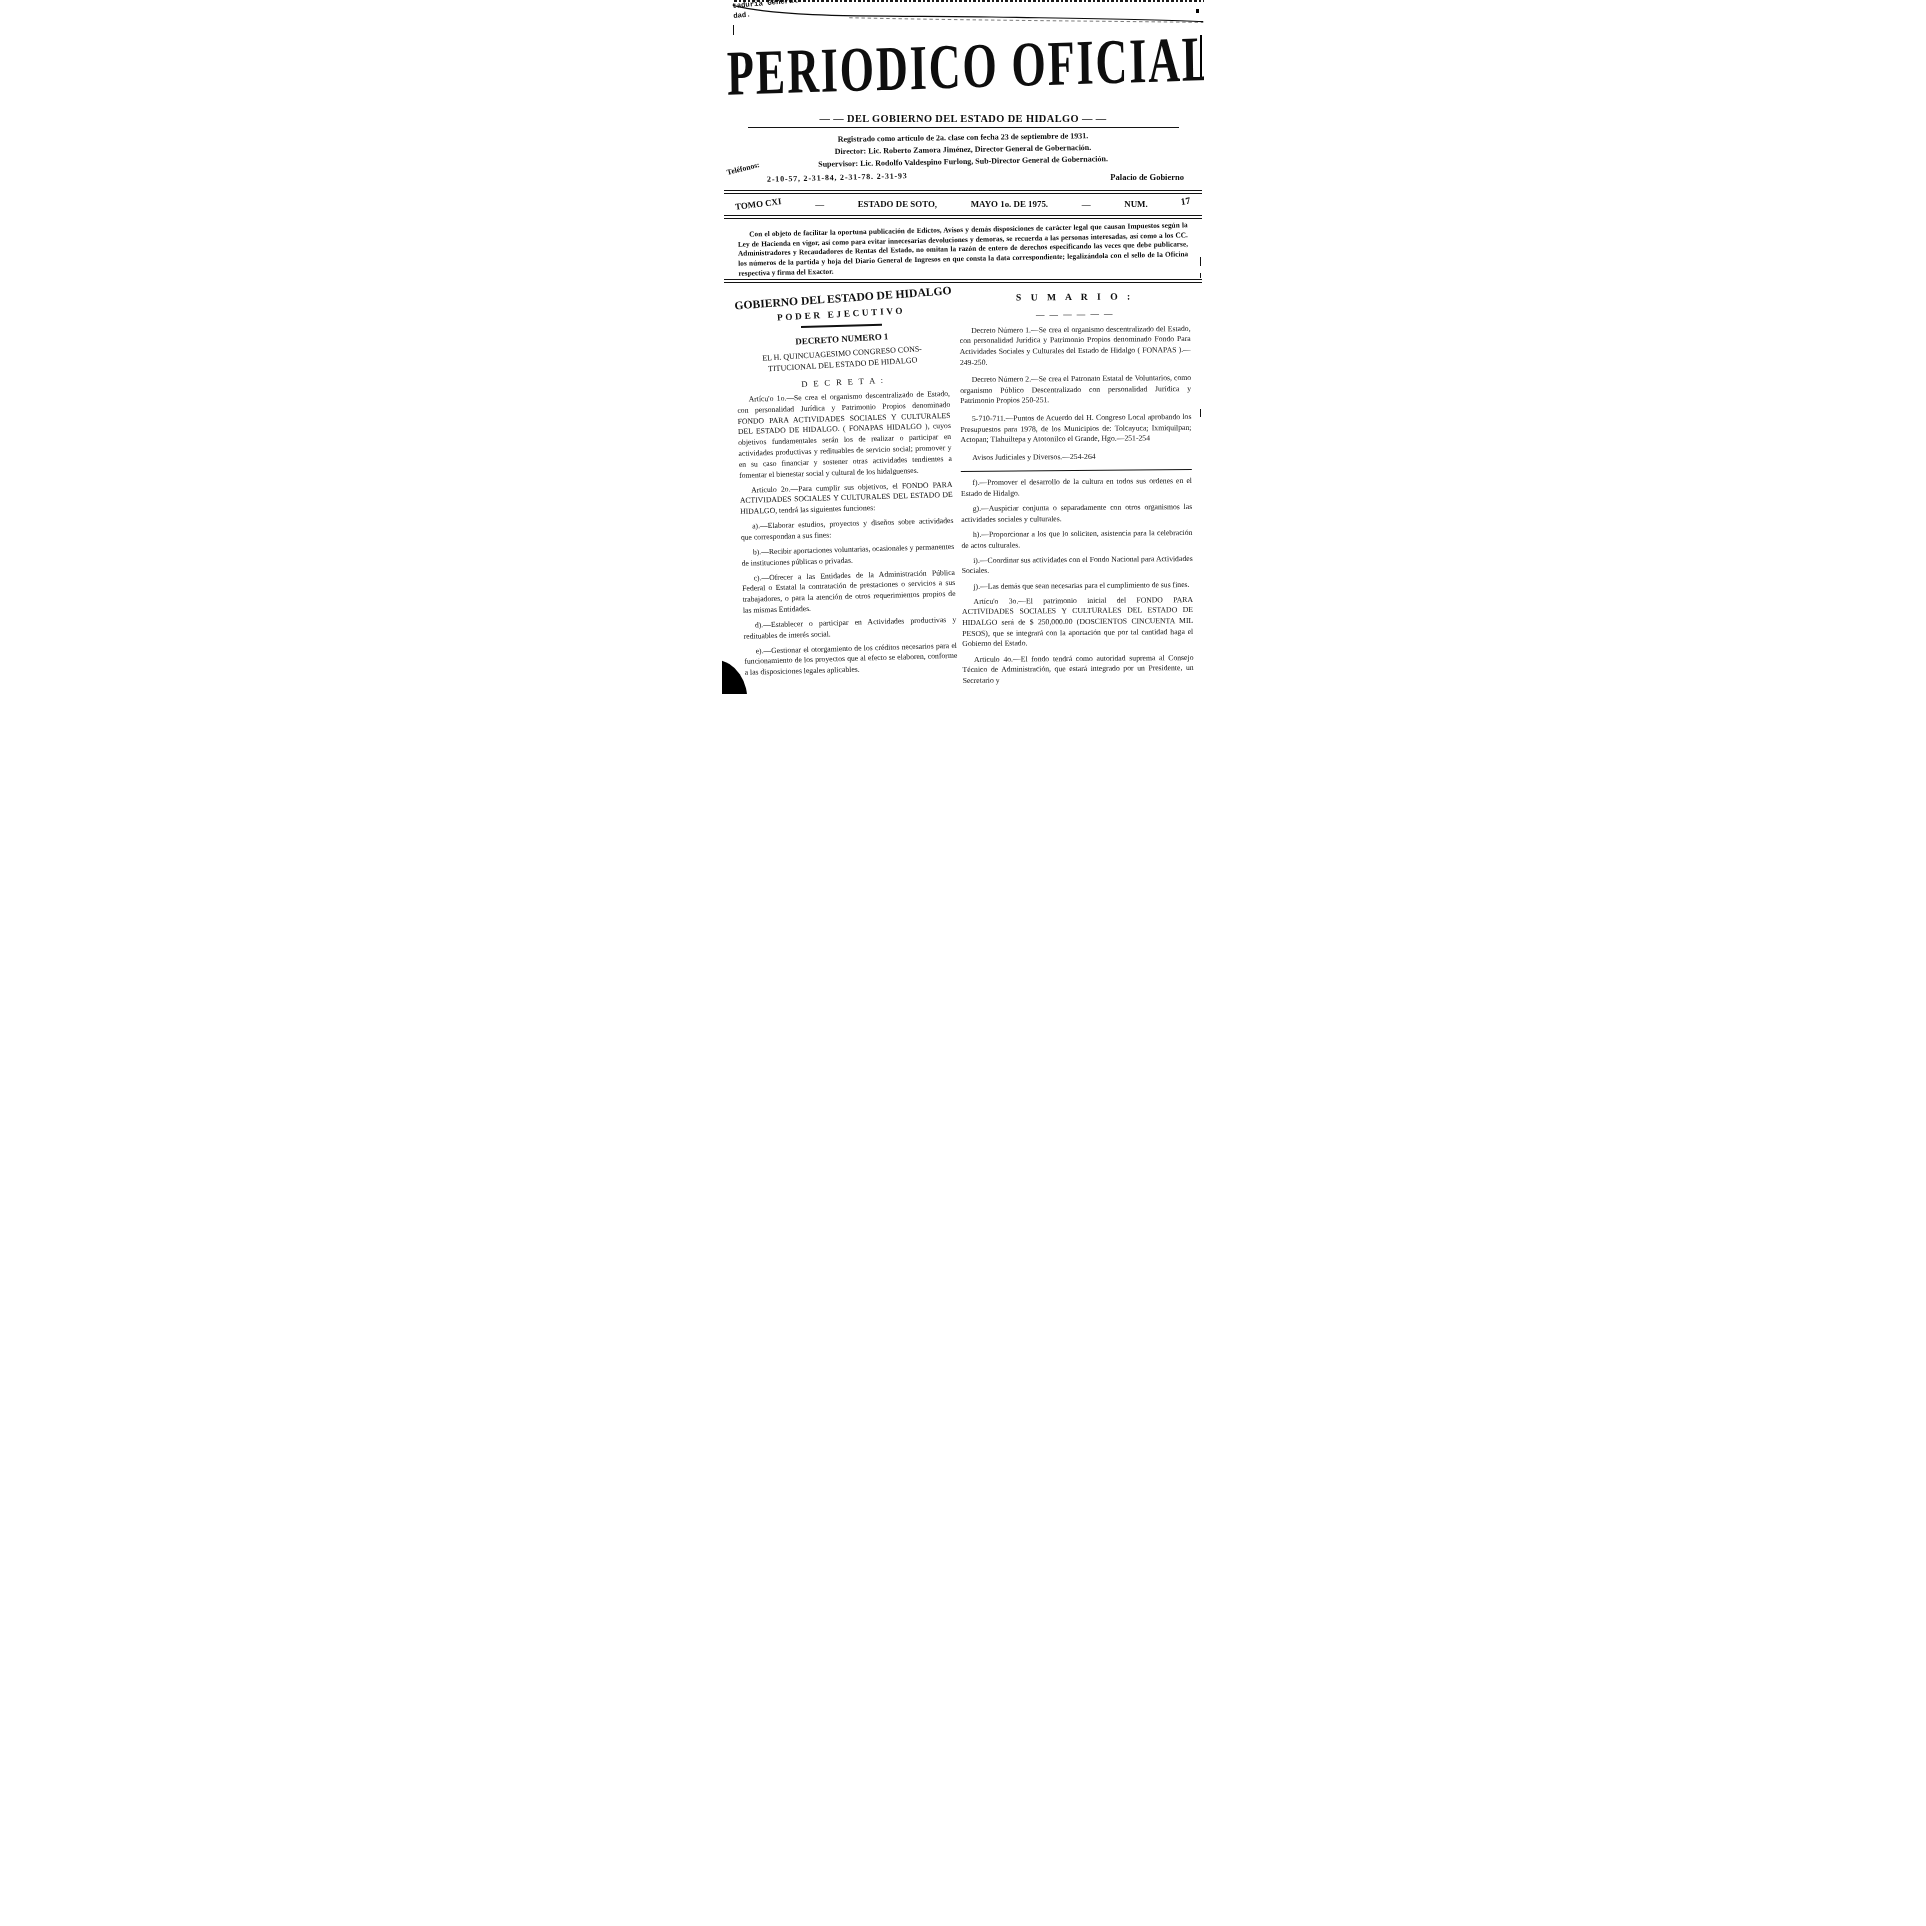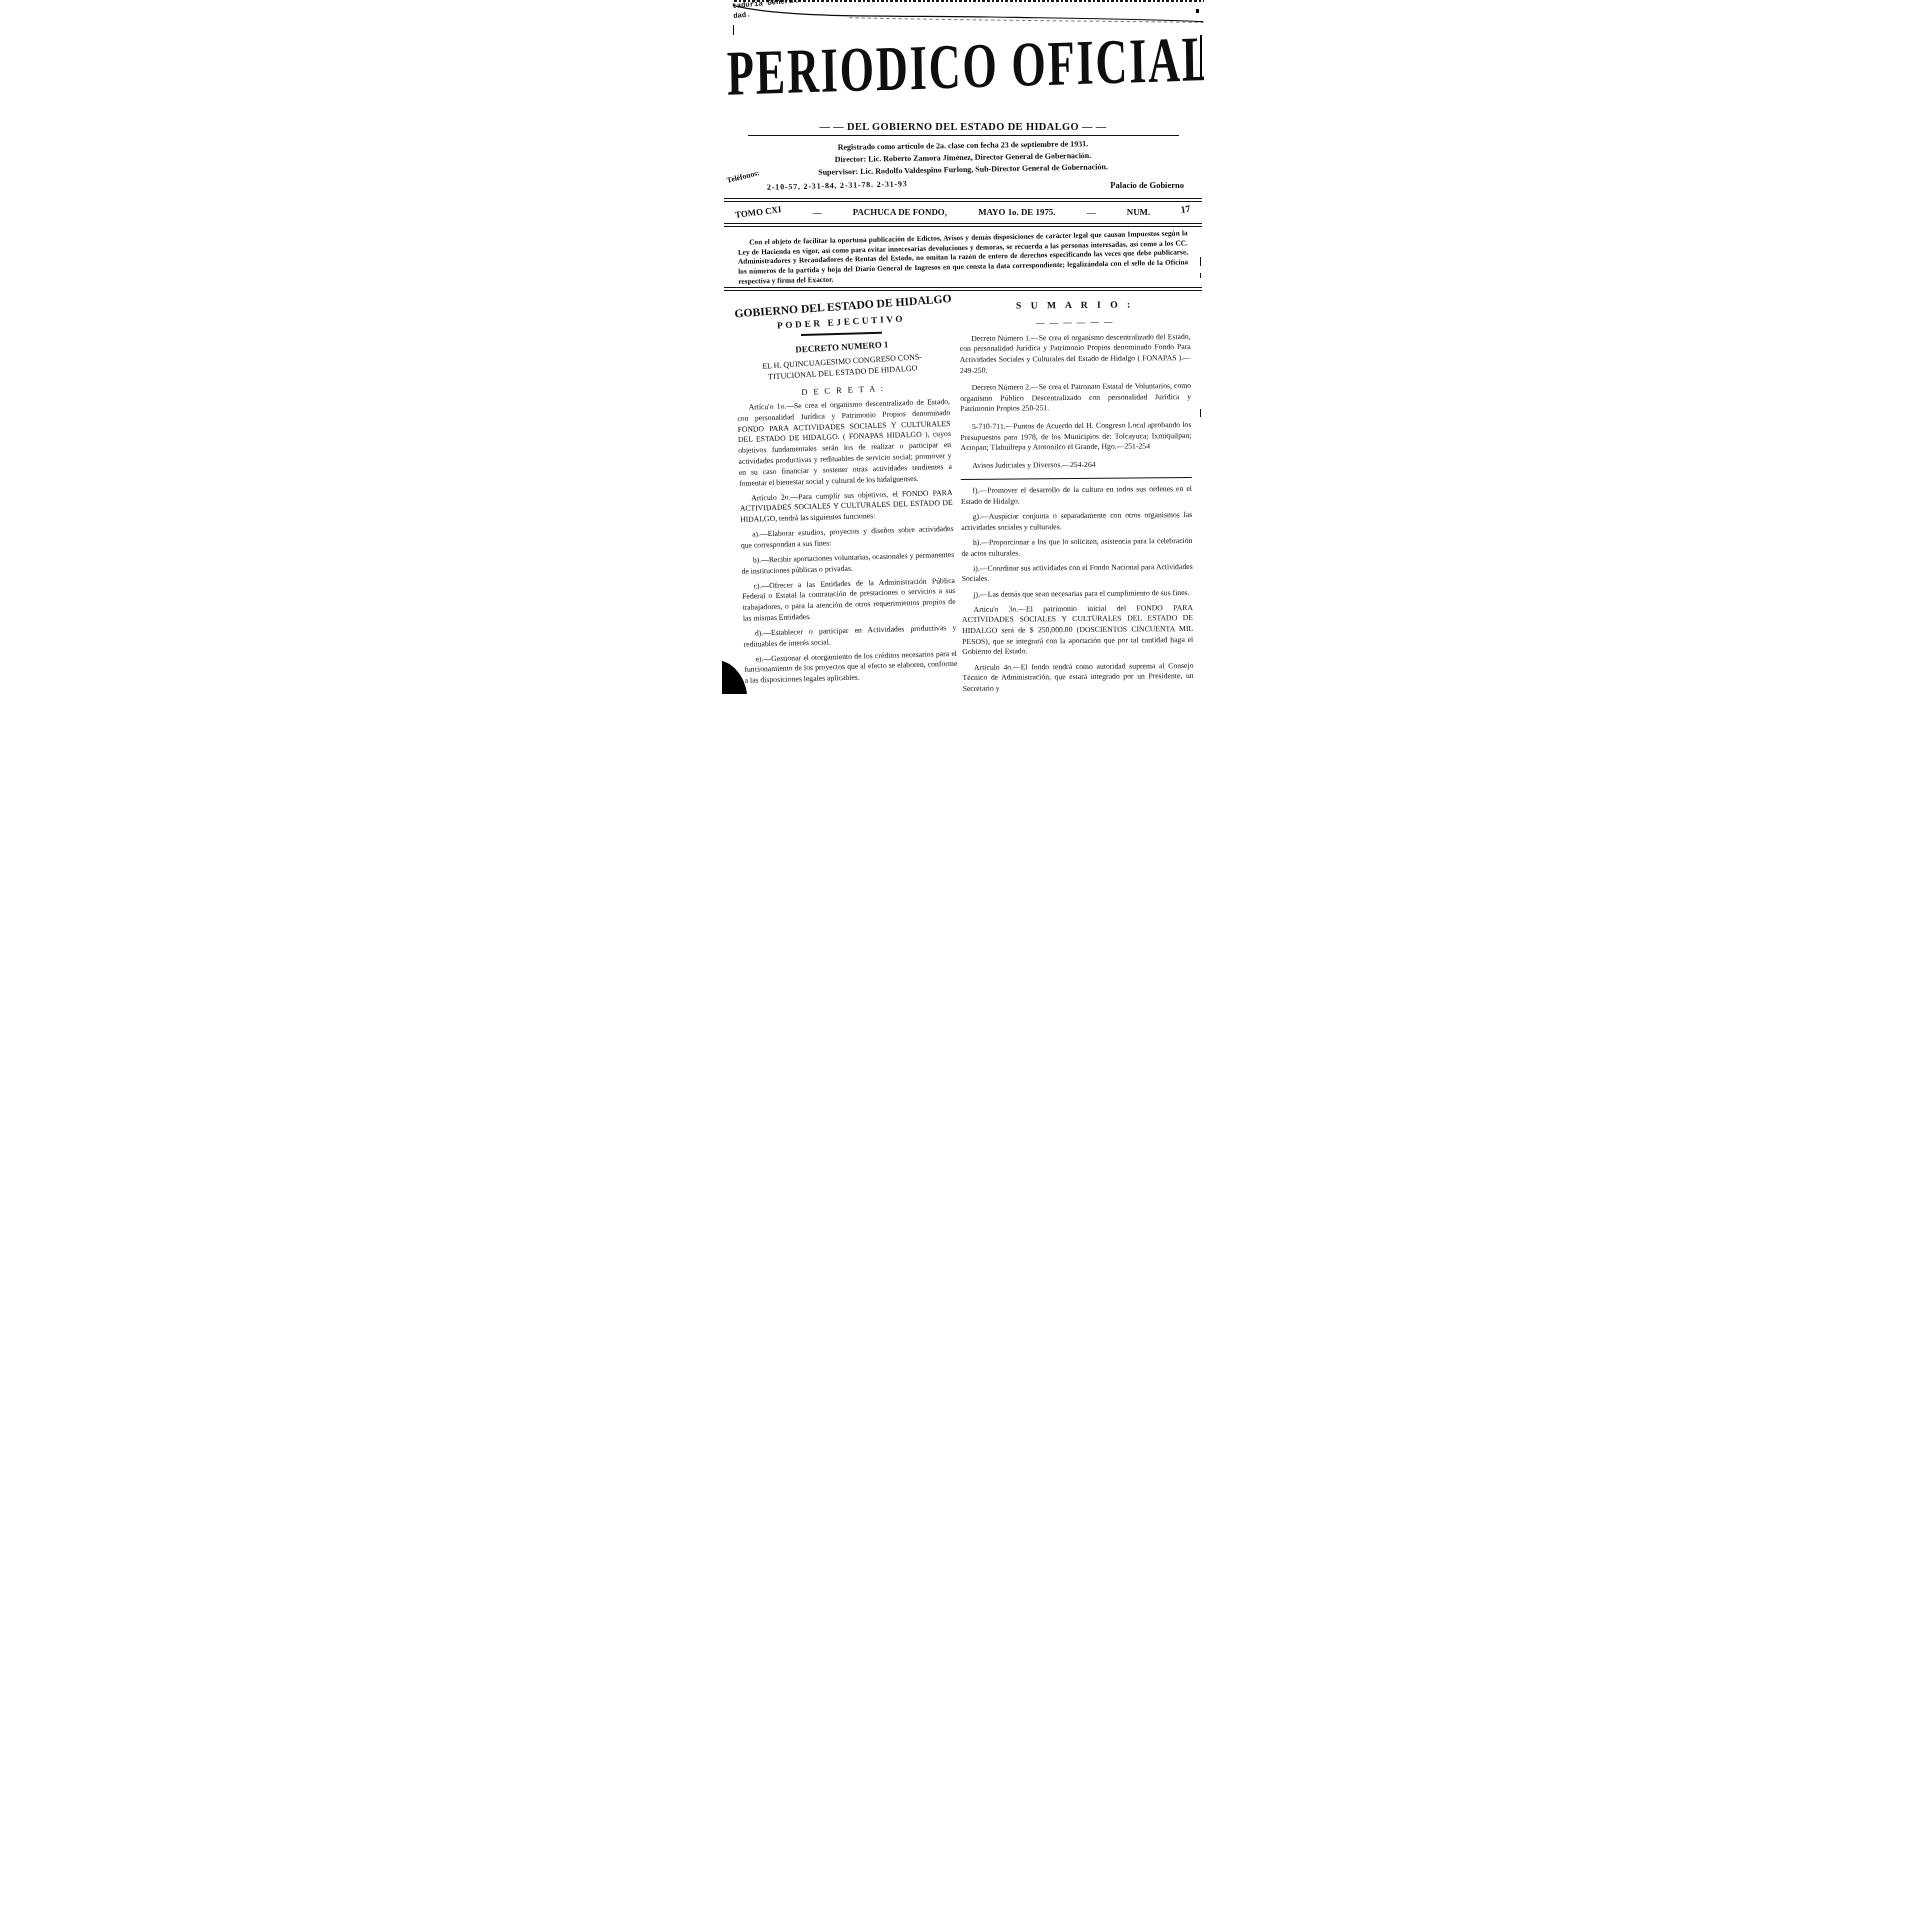--- a/index.html
+++ b/index.html
@@ -36,21 +36,21 @@
     background:#000; border-radius: 0 90% 0 0; transform: rotate(6deg);
   }
   
   .masthead { margin-top:40px; text-align:center; height:59px; }
   .masthead .title {
     display:inline-block; white-space:nowrap;
     font-size:45px; font-weight:700; letter-spacing:1.9px;
     transform: scaleY(1.42) scaleX(.98) rotate(-1.2deg);
     transform-origin:center;
   }
-  .subtitle { margin-top:22px; text-align:center; font-size:10.4px; font-weight:700; letter-spacing:0.4px; }
+  .subtitle { margin-top:14px; text-align:center; font-size:10.4px; font-weight:700; letter-spacing:0.4px; }
   .rule-sub { width:431px; height:1.2px; background:#141414; margin:3.1px auto 0; }
   
   .hline { text-align:center; font-weight:700; }
   .registered { margin-top:4.6px; font-size:8px; transform:rotate(-.8deg); }
   .director   { margin-top:3.1px;  font-size:8px; transform:rotate(-.9deg); }
   .supervisor { margin-top:3.1px;  font-size:8px; transform:rotate(-1.1deg); }
   .phones-row { position:relative; margin-top:3.9px; height:16px; font-weight:700; }
   .phones-label {
     position:absolute; left:4.6px; top:-1.5px; font-size:7.7px;
     transform:rotate(-14deg); transform-origin:left center;
@@ -126,21 +126,21 @@
     <span class="palace">Palacio de Gobierno</span>
   </div>
 
   <div class="issue-rules">
     <div class="rule-heavy"></div>
     <div class="rule-thin"></div>
   </div>
   <div class="issue-bar">
     <span class="tomo">TOMO CXI</span>
     <span>—</span>
-    <span>PACHUCA DE FONDO,</span>
+    <span>ESTADO DE SOTO,</span>
     <span>MAYO 1o. DE 1975.</span>
     <span>—</span>
     <span>NUM.</span>
     <span class="issue-num">17</span>
   </div>
   <div class="issue-rules">
     <div class="rule-heavy"></div>
     <div class="rule-thin"></div>
   </div>
 

